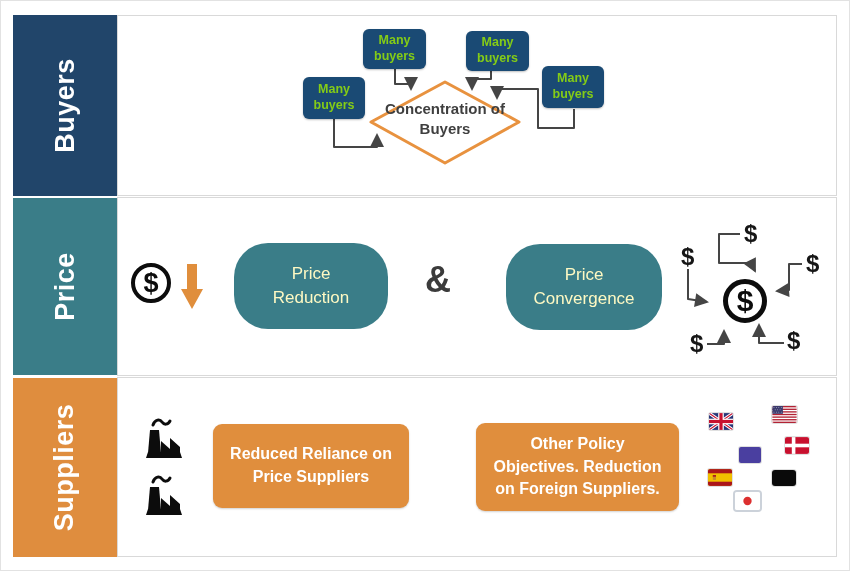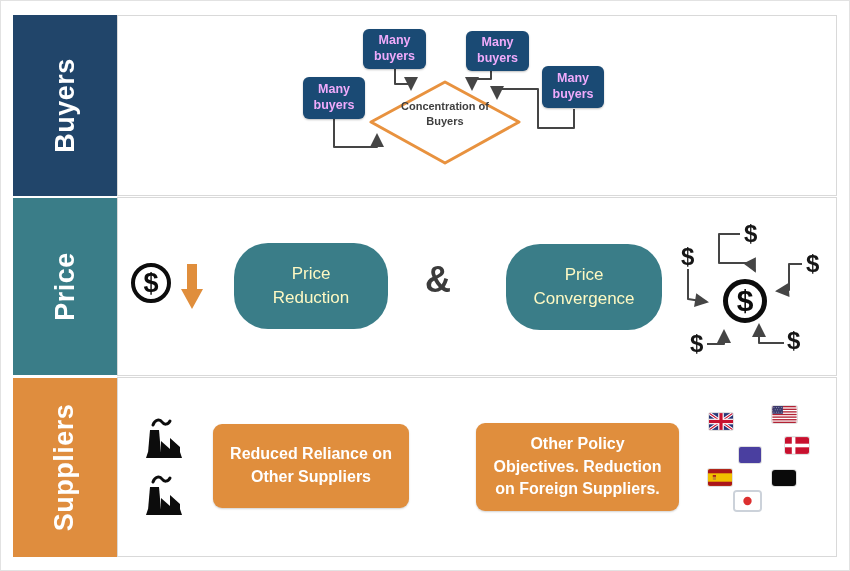--- a/index.html
+++ b/index.html
@@ -26,32 +26,32 @@
     border:1px solid #d9d9d9; box-sizing:border-box;
   }
   #cell-buyers    { top:14px;  height:181px; }
   #cell-price     { top:196px; height:179px; }
   #cell-suppliers { top:376px; height:180px; }
 
   .overlay { position:absolute; left:0; top:0; width:850px; height:571px; pointer-events:none; }
 
   
   .navy-box {
-    position:absolute; background:#1A4A74; color:#f0abfc; font-weight:bold;
+    position:absolute; background:#1A4A74; color:#84cc16; font-weight:bold;
     font-size:12.5px; line-height:1.25; border-radius:6px;
     display:flex; align-items:center; justify-content:center; text-align:center;
     box-shadow:0 1px 2px rgba(0,0,0,.25);
   }
   #mb-1 { left:362px; top:28px; width:63px; height:40px; }
   #mb-2 { left:465px; top:30px; width:63px; height:40px; }
   #mb-3 { left:541px; top:65px; width:62px; height:42px; }
   #mb-4 { left:302px; top:76px; width:62px; height:42px; }
   .diamond-label {
     position:absolute; left:383px; top:98px; width:122px; text-align:center;
-    font-weight:bold; font-size:11px; line-height:1.35; color:#3F3F3F;
+    font-weight:bold; font-size:15px; line-height:1.35; color:#3F3F3F;
   }
   
   .pill {
     position:absolute; background:#3A7D88; color:#fef9c3; border-radius:34px;
     display:flex; align-items:center; justify-content:center; text-align:center;
     font-size:17px; line-height:1.4; box-sizing:border-box;
   }
   #pill-reduction   { left:233px; top:242px; width:154px; height:86px; padding:0 26px; }
   #pill-convergence { left:505px; top:243px; width:156px; height:86px; padding:8px 19px; }
   .amp { position:absolute; left:424px; top:258px; font-size:36px; font-weight:bold; color:#3B3B3B; }
@@ -156,21 +156,21 @@
   <div class="pill" id="pill-reduction">Price Reduction</div>
   <div class="amp">&amp;</div>
   <div class="pill" id="pill-convergence">Price Convergence</div>
   <div class="dollar-circle" id="dc-right">$</div>
   <div class="dollar" id="dl-top">$</div>
   <div class="dollar" id="dl-left">$</div>
   <div class="dollar" id="dl-right">$</div>
   <div class="dollar" id="dl-bl">$</div>
   <div class="dollar" id="dl-br">$</div>
 
-  <div class="orange-box" id="box-reduced">Reduced Reliance on Other Suppliers</div>
+  <div class="orange-box" id="box-reduced">Reduced Reliance on Price Suppliers</div>
   <div class="orange-box" id="box-other">Other Policy Objectives. Reduction on Foreign Suppliers.</div>
 
   <div class="flag" id="flag-uk">
     <svg width="24" height="17" viewBox="0 0 60 42">
       <rect width="60" height="42" fill="#283577"></rect>
       <path d="M0,0 L60,42 M60,0 L0,42" stroke="#ffffff" stroke-width="8"></path>
       <path d="M0,0 L60,42 M60,0 L0,42" stroke="#C8102E" stroke-width="3"></path>
       <rect x="23" y="0" width="14" height="42" fill="#ffffff"></rect>
       <rect x="0" y="14" width="60" height="14" fill="#ffffff"></rect>
       <rect x="26" y="0" width="8" height="42" fill="#C8102E"></rect>

